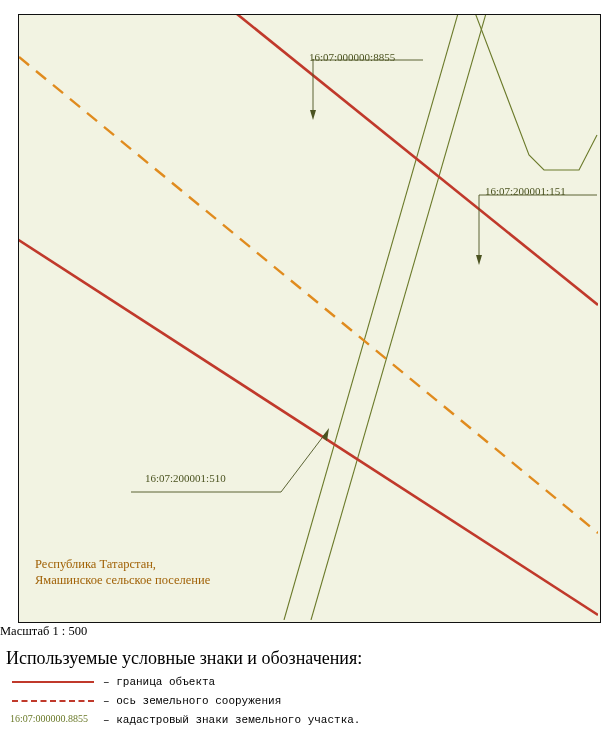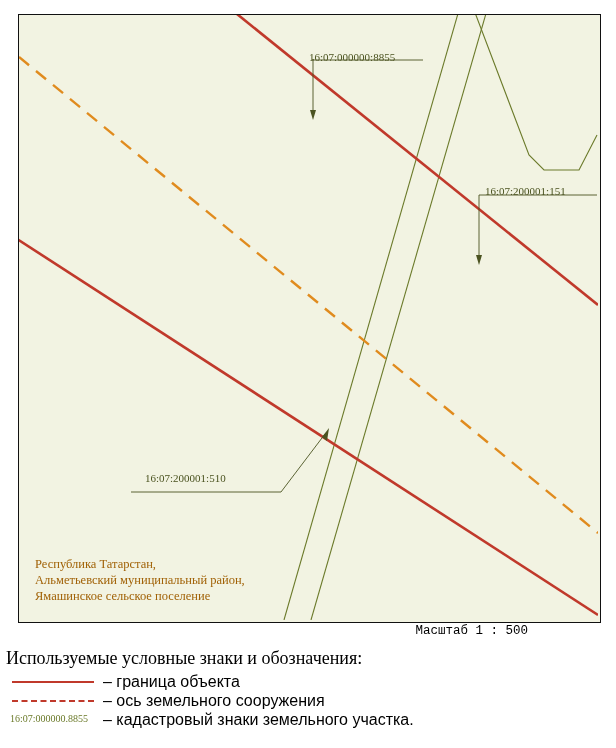--- a/index.html
+++ b/index.html
@@ -54,22 +54,22 @@
     font-size: 12.5px;
     line-height: 16px;
     color: #a16207;
     white-space: nowrap;
   }
   .scale-text {
     position: absolute;
     left: 0;
     top: 624px;
     width: 528px;
-    text-align: right;
-    font-family: Liberation Mono, monospace;
+    text-align: left;
+    font-family: Liberation Serif, serif;
     font-size: 12.5px;
   }
   .legend {
     position: absolute;
     left: 6px;
     top: 648px;
     width: 604px;
   }
   .legend-title {
     font-family: "Liberation Serif", serif;
@@ -116,22 +116,22 @@
   .sym-cad {
     position: absolute;
     left: 4px;
     top: 0px;
     font-family: "Liberation Serif", serif;
     font-size: 10px;
     color: #6b7a2a;
     white-space: nowrap;
   }
   .legend-text {
-    font-family: Liberation Sans, sans-serif;
-    font-size: 16px;
+    font-family: Liberation Mono, monospace;
+    font-size: 11px;
     white-space: nowrap;
   }
 </style>
 </head>
 <body>
 
 <div id="page">
 
   <div class="map-frame">
     <svg class="map-svg" width="579" height="605" viewBox="0 0 579 605">
@@ -165,21 +165,20 @@
         <polygon points="310,413 303,422 308,426" fill="#4b5320"></polygon>
       </g>
     </svg>
 
     <div class="map-label" id="label-8855">16:07:000000:8855</div>
     <div class="map-label" id="label-151">16:07:200001:151</div>
     <div class="map-label" id="label-510">16:07:200001:510</div>
 
     <div class="place-text">
       <div>Республика Татарстан,</div>
-      <div>Альметьевский муниципальный район,</div>
       <div>Ямашинское сельское поселение</div>
     </div>
   </div>
 
   <div class="scale-text">Масштаб 1 : 500</div>
 
   <div class="legend">
     <div class="legend-title">Используемые условные знаки и обозначения:</div>
 
     <div class="legend-row">

